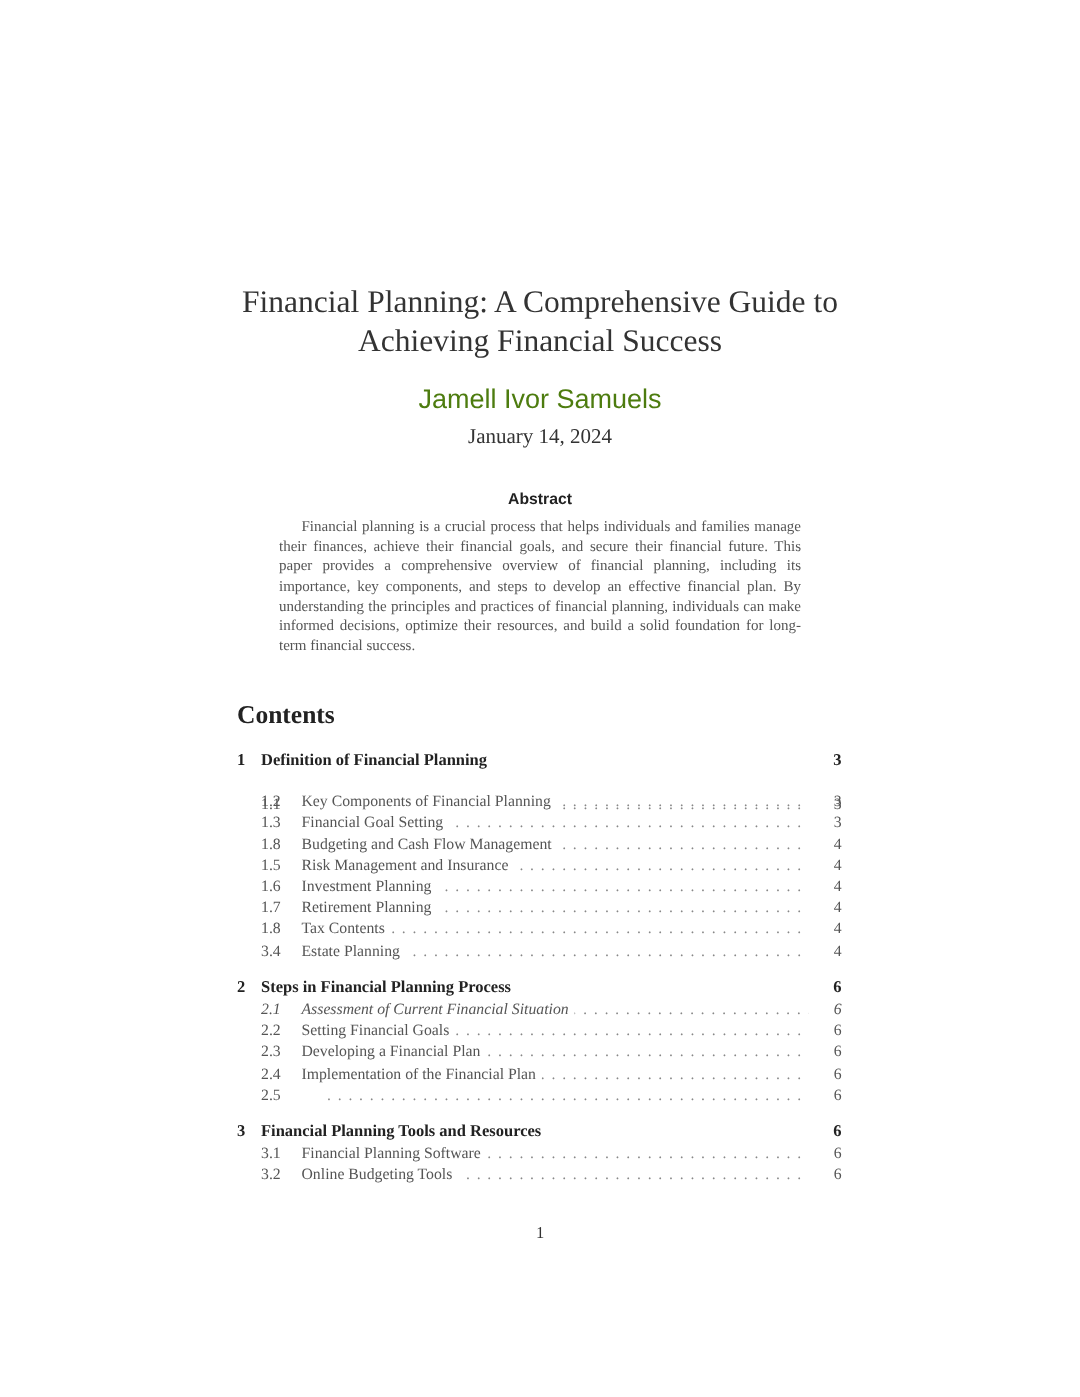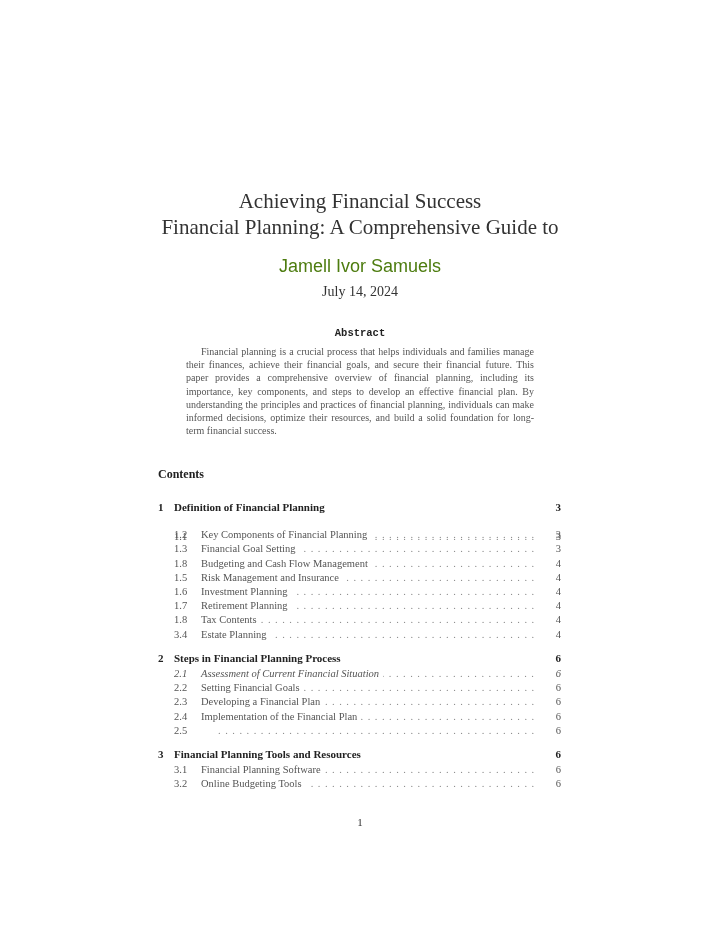--- a/index.html
+++ b/index.html
@@ -6,50 +6,50 @@
   body { width:720px; height:931px; position:relative; overflow:hidden;
          font-family:"DejaVu Serif","Liberation Serif",serif; color:#222; }
   .page { position:absolute; left:0; top:0; width:720px; height:931px; }
   .title { position:absolute; top:188px; left:0; width:720px; text-align:center;
            font-family:"Liberation Serif",serif; font-size:21px; line-height:26px; color:#333; }
   .author { position:absolute; top:256px; left:0; width:720px; text-align:center;
             font-family:Liberation Sans, sans-serif; font-size:18px; color:#4d7c0f; }
   .date { position:absolute; top:284px; left:0; width:720px; text-align:center;
           font-family:"Liberation Serif",serif; font-size:14px; color:#333; }
   .abs-title { position:absolute; top:327px; left:0; width:720px; text-align:center;
-               font-family:Liberation Mono, monospace; font-weight:bold; font-size:10.5px; color:#222; }
+               font-family:Liberation Sans, sans-serif; font-weight:bold; font-size:10.5px; color:#222; }
   .abs-body { position:absolute; top:345px; left:186px; width:348px;
               font-family:"Liberation Serif",serif; font-size:10px; line-height:13.2px;
               text-align:justify; text-indent:15px; color:#555; hyphens:manual; }
   .contents-h { position:absolute; top:467px; left:158px;
-                font-family:"Liberation Serif",serif; font-weight:bold; font-size:12px; color:#222; }
+                font-family:"Liberation Serif",serif; font-weight:bold; font-size:17px; color:#222; }
   .toc { position:absolute; left:158px; width:403px; }
   .toc-row { position:absolute; left:0; width:403px; height:14px;
              font-family:"Liberation Serif",serif; font-size:10.5px; line-height:14px; color:#555; }
   .toc-row.sec { font-weight:bold; color:#222; font-size:11px; }
   .toc-num { position:absolute; left:0; }
   .toc-row.sub .toc-num { left:16px; }
   .toc-label { position:absolute; left:16px; background:#fff; padding-right:4px; z-index:2; }
   .toc-row.sub .toc-label { left:43px; }
   .dots { position:absolute; left:60px; right:22px; top:0; overflow:hidden; white-space:nowrap;
           color:#888; letter-spacing:4.5px; z-index:1; text-align:right; font-weight:normal; }
   .toc-page { position:absolute; right:0; text-align:right; }
   .pagenum { position:absolute; top:816px; left:0; width:720px; text-align:center;
              font-family:"Liberation Serif",serif; font-size:11px; color:#333; }
 </style>
 </head>
 <body>
 
 <div class="page">
   <div class="title">
+    <div>Financial Planning: A Comprehensive Guide to</div>
     <div>Achieving Financial Success</div>
-    <div>Financial Planning: A Comprehensive Guide to</div>
   </div>
   <div class="author">Jamell Ivor Samuels</div>
-  <div class="date">July 14, 2024</div>
+  <div class="date">January 14, 2024</div>
 
   <div class="abs-title">Abstract</div>
   <div class="abs-body">Financial planning is a crucial process that helps individuals and families manage their finances, achieve their financial goals, and secure their financial future. This paper provides a comprehensive overview of financial planning, including its importance, key components, and steps to develop an effective financial plan. By understanding the principles and practices of financial planning, individuals can make informed decisions, optimize their resources, and build a solid foundation for long-term financial success.</div>
 
   <div class="contents-h">Contents</div>
 
   <div class="toc" id="toc" style="top: 0px;">
       <div class="toc-row sec" style="top: 500px;">
         <span class="toc-num">1</span>
         <span class="toc-label">Definition of Financial Planning</span>

